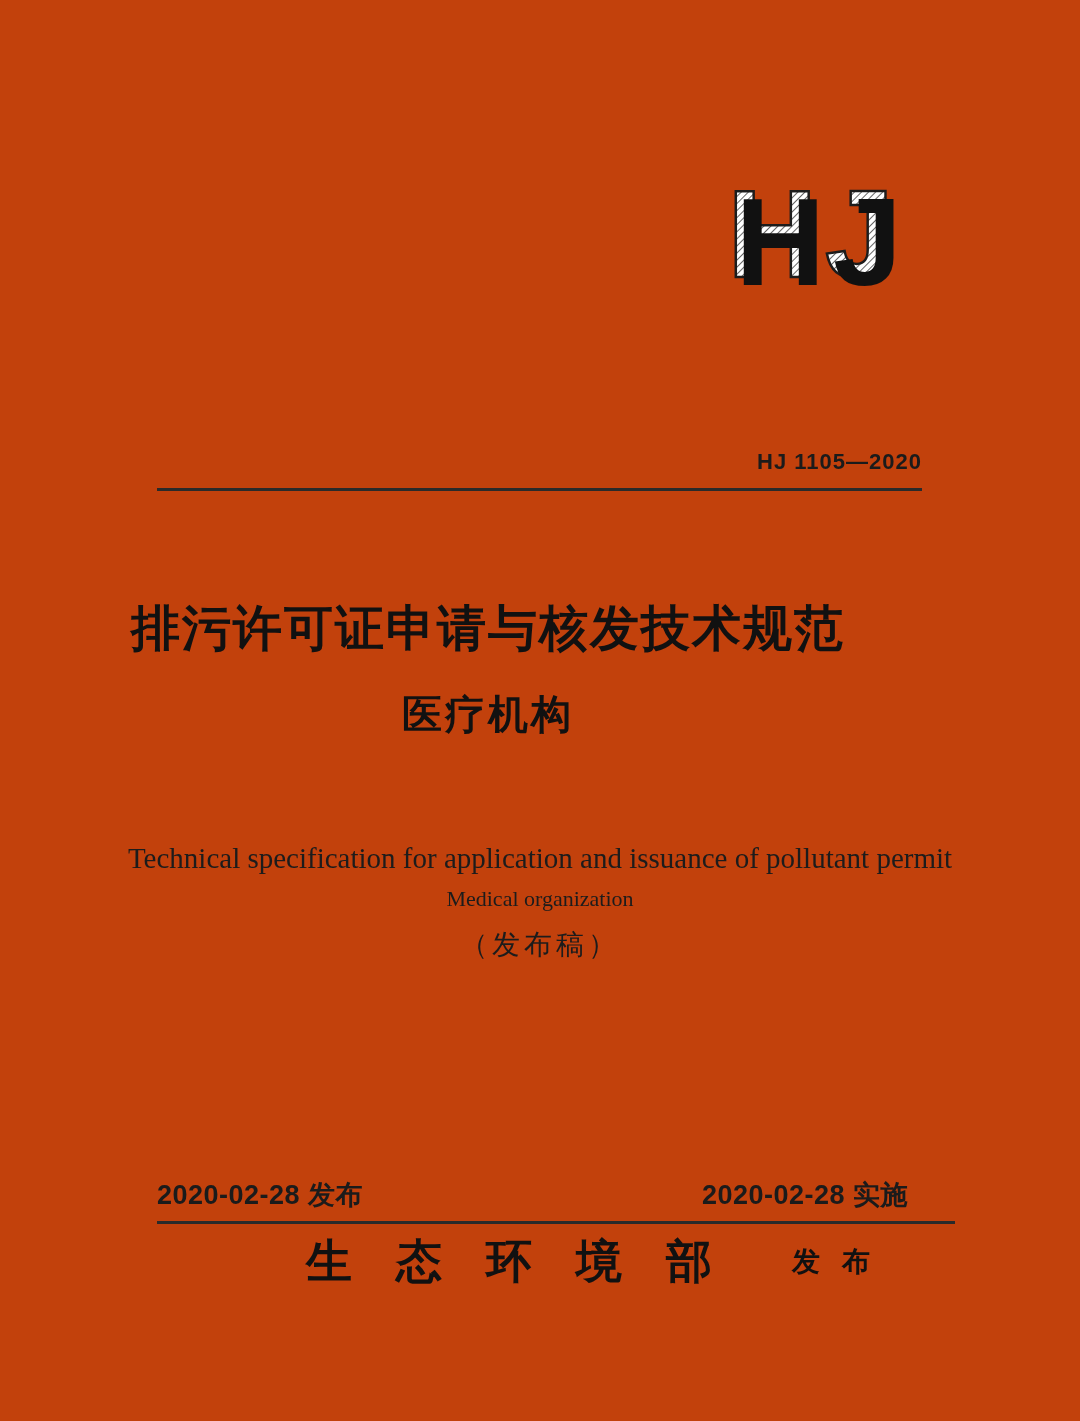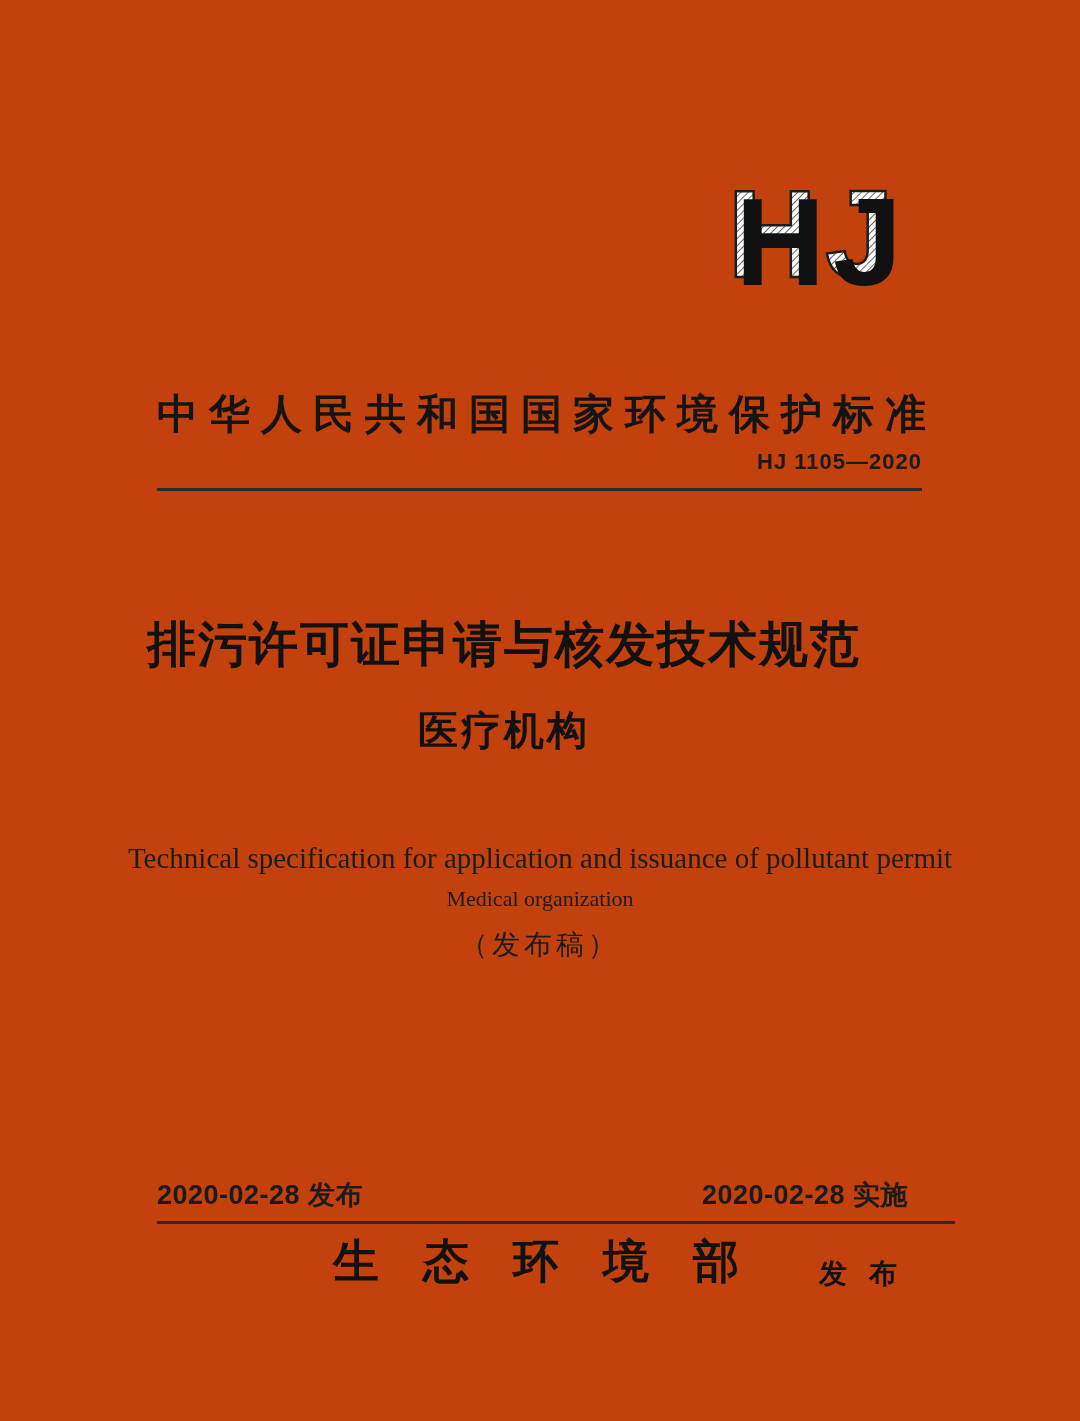--- a/index.html
+++ b/index.html
@@ -73,21 +73,21 @@
     border-top: 3px solid #2a2a2a;
   }
   .rule-top   { top: 488px; width: 765px; }
   .rule-bottom{ top: 1221px; width: 798px; }
 
   
   .title-1, .title-2 {
     position: absolute;
     left: 0;
     width: 976px;
-    margin: 16px;
+    margin: 0;
     text-align: center;
     font-weight: 700;
     color: #111111;
   }
   .title-1 { top: 596px; font-size: 49px; letter-spacing: 2px; }
   .title-2 { top: 687px; font-size: 40px; letter-spacing: 3px; }
 
   
   .eng-1, .eng-2, .draft, .notice {
     position: absolute;
@@ -114,24 +114,24 @@
     font-size: 27px;
     font-weight: 600;
     letter-spacing: 0.5px;
     color: #1b1b1b;
   }
 
   
   .issuer-row {
     position: absolute;
     top: 1231px;
-    left: 169px;
+    left: 142px;
     width: 798px;
     display: flex;
-    align-items: flex-end;
+    align-items: center;
     font-family: Liberation Serif, serif;
   }
   .ministry {
     margin-left: 164px;
     font-size: 46px;
     font-weight: 700;
     letter-spacing: 44px;
     white-space: nowrap;
     color: #111111;
   }
@@ -155,21 +155,20 @@
         <pattern id="hjhatch" width="5" height="5" patternUnits="userSpaceOnUse" patternTransform="rotate(45)">
           <rect width="5" height="5" fill="#ffffff"></rect>
           <line x1="0" y1="0" x2="0" y2="5" stroke="#4a4a4a" stroke-width="1.7"></line>
         </pattern>
       </defs>
       <text class="logo-back" x="188" y="122" transform="translate(-8,-8)">HJ</text>
       <text class="logo-front" x="188" y="122">HJ</text>
     </svg>
   </div>
 
-  <div class="std-name">中华人民共和国国家环境保护标准</div>
 
   <div class="std-code">HJ 1105—2020</div>
 
   <div class="rule rule-top"></div>
 
   <h1 class="title-1">排污许可证申请与核发技术规范</h1>
 
   <h1 class="title-2">医疗机构</h1>
 
   <div class="eng-1">Technical specification for application and issuance of pollutant permit</div>

